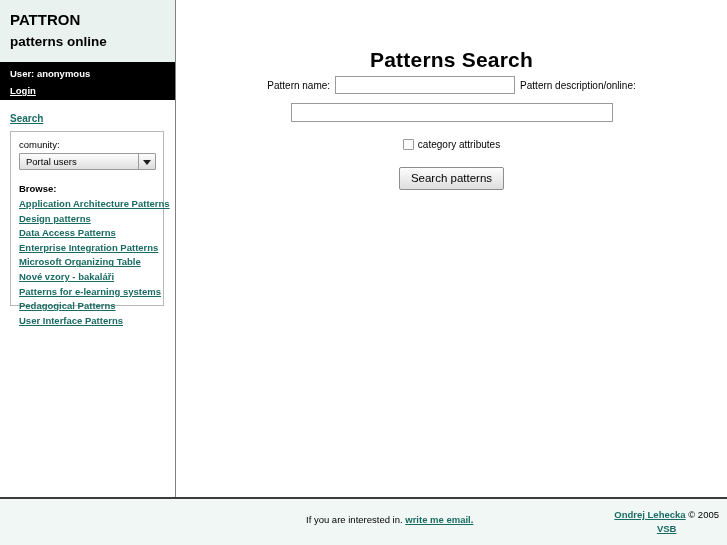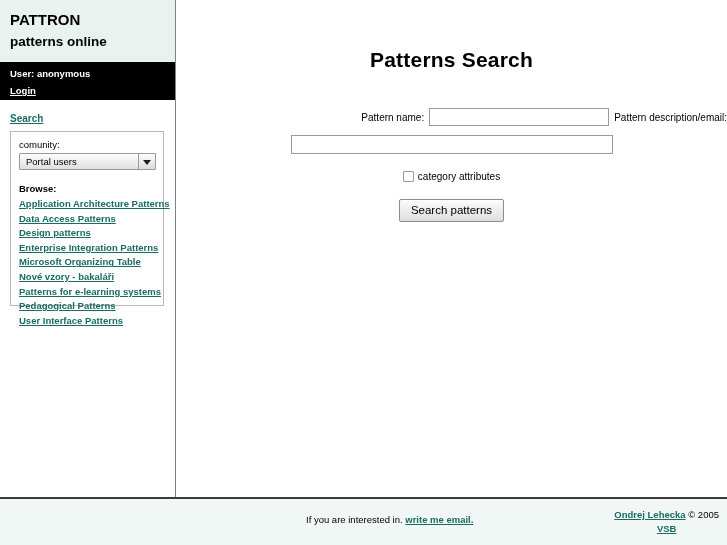--- a/index.html
+++ b/index.html
@@ -169,22 +169,22 @@
     font-size: 21px;
     font-weight: bold;
     color: #000000;
     margin-top: 48px;
     letter-spacing: 0.2px;
   }
 
   .form-row1 {
     display: flex;
     align-items: center;
-    justify-content: flex-end;
-    margin-top: 36px;
+    justify-content: center;
+    margin-top: 4px;
   }
   .lbl {
     font-size: 10px;
     color: #000000;
     white-space: nowrap;
   }
   .txt-input {
     border: 1px solid #9a9a9a;
     background: #ffffff;
     height: 18px;
@@ -299,42 +299,42 @@
 
       <div class="select-wrap">
         <span class="sel-text">Portal users</span>
         <span class="sel-arrow-box"></span>
         <span class="caret"></span>
       </div>
 
       <div class="browse-label">Browse:</div>
       <ul class="browse-list">
         <li><a>Application Architecture Patterns</a></li>
+        <li><a>Design patterns</a></li>
         <li><a>Data Access Patterns</a></li>
-        <li><a>Design patterns</a></li>
         <li><a>Enterprise Integration Patterns</a></li>
         <li><a>Microsoft Organizing Table</a></li>
         <li><a>Nové vzory - bakaláři</a></li>
         <li><a>Patterns for e-learning systems</a></li>
         <li><a>Pedagogical Patterns</a></li>
         <li><a>User Interface Patterns</a></li>
       </ul>
     </div>
   </div>
 
   <div class="v-divider"></div>
 
   <div id="main">
 
     <div class="page-title">Patterns Search</div>
 
     <div class="form-row1">
       <span class="lbl">Pattern name:</span>
       <input id="pattern-name-input" class="txt-input" type="text" value="" style="">
-      <span class="lbl">Pattern description/email:</span>
+      <span class="lbl">Pattern description/online:</span>
     </div>
 
     <div class="form-row2">
       <input id="pattern-desc-input" class="txt-input" type="text" value="" style="">
     </div>
 
     <div class="check-row">
       <input class="cb" type="checkbox" style="">
       <span class="cb-label">category attributes</span>
     </div>

